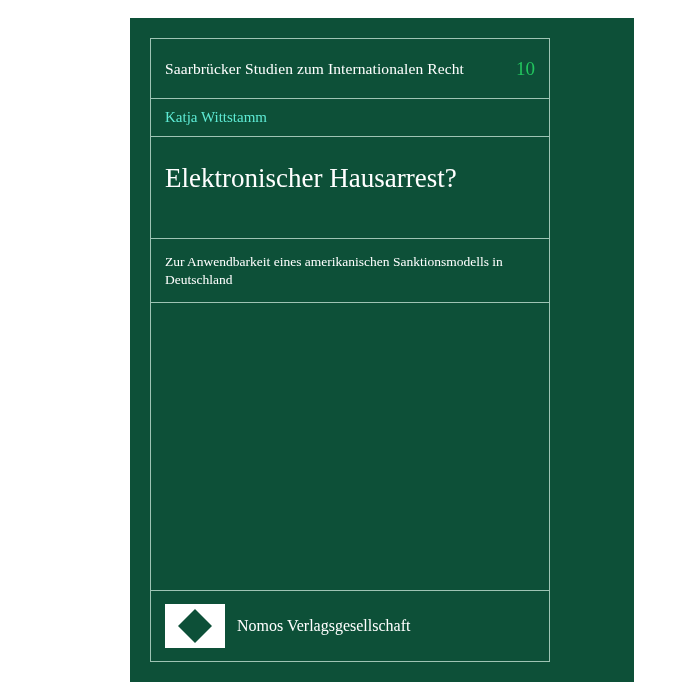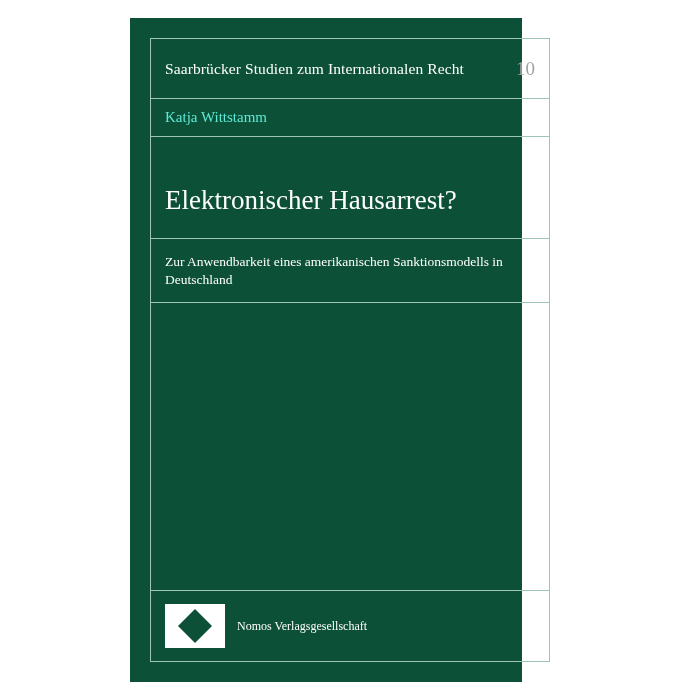--- a/index.html
+++ b/index.html
@@ -17,21 +17,21 @@
     position: relative;
     width: 700px;
     height: 700px;
     background: #ffffff;
   }
   
   .cover {
     position: absolute;
     left: 130px;
     top: 18px;
-    width: 392px;
+    width: 504px;
     height: 664px;
     background: #0d5038;
     box-sizing: border-box;
   }
   
   .frame {
     position: absolute;
     left: 20px;
     top: 20px;
     width: 400px;
@@ -57,40 +57,40 @@
     padding: 0 14px;
   }
   .series-title {
     color: #ffffff;
     font-size: 15.5px;
     letter-spacing: 0.1px;
     flex: 1;
     white-space: nowrap;
   }
   .series-number {
-    color: #a3a3a3;
+    color: #22c55e;
     font-size: 19px;
     margin-left: 8px;
   }
   
   .band-author {
     height: 38px;
     display: flex;
     align-items: center;
     padding: 0 14px;
   }
   .author-name {
     color: #5eead4;
     font-size: 15px;
   }
   
   .band-title {
     height: 102px;
     display: flex;
-    align-items: center;
+    align-items: flex-start;
     padding: 26px 14px 0 14px;
   }
   .main-title {
     color: #ffffff;
     font-size: 27px;
     line-height: 1.15;
     font-weight: normal;
     margin: 0;
   }
   
@@ -137,21 +137,21 @@
     top: 50%;
     width: 24px;
     height: 24px;
     margin-left: -12px;
     margin-top: -12px;
     background: #0d5038;
     transform: rotate(45deg);
   }
   .publisher-text {
     color: #ffffff;
-    font-size: 12px;
+    font-size: 16px;
     line-height: 1.25;
   }
 </style>
 </head>
 <body>
 
 <div class="page">
   <div class="cover">
     <div class="frame">
 

